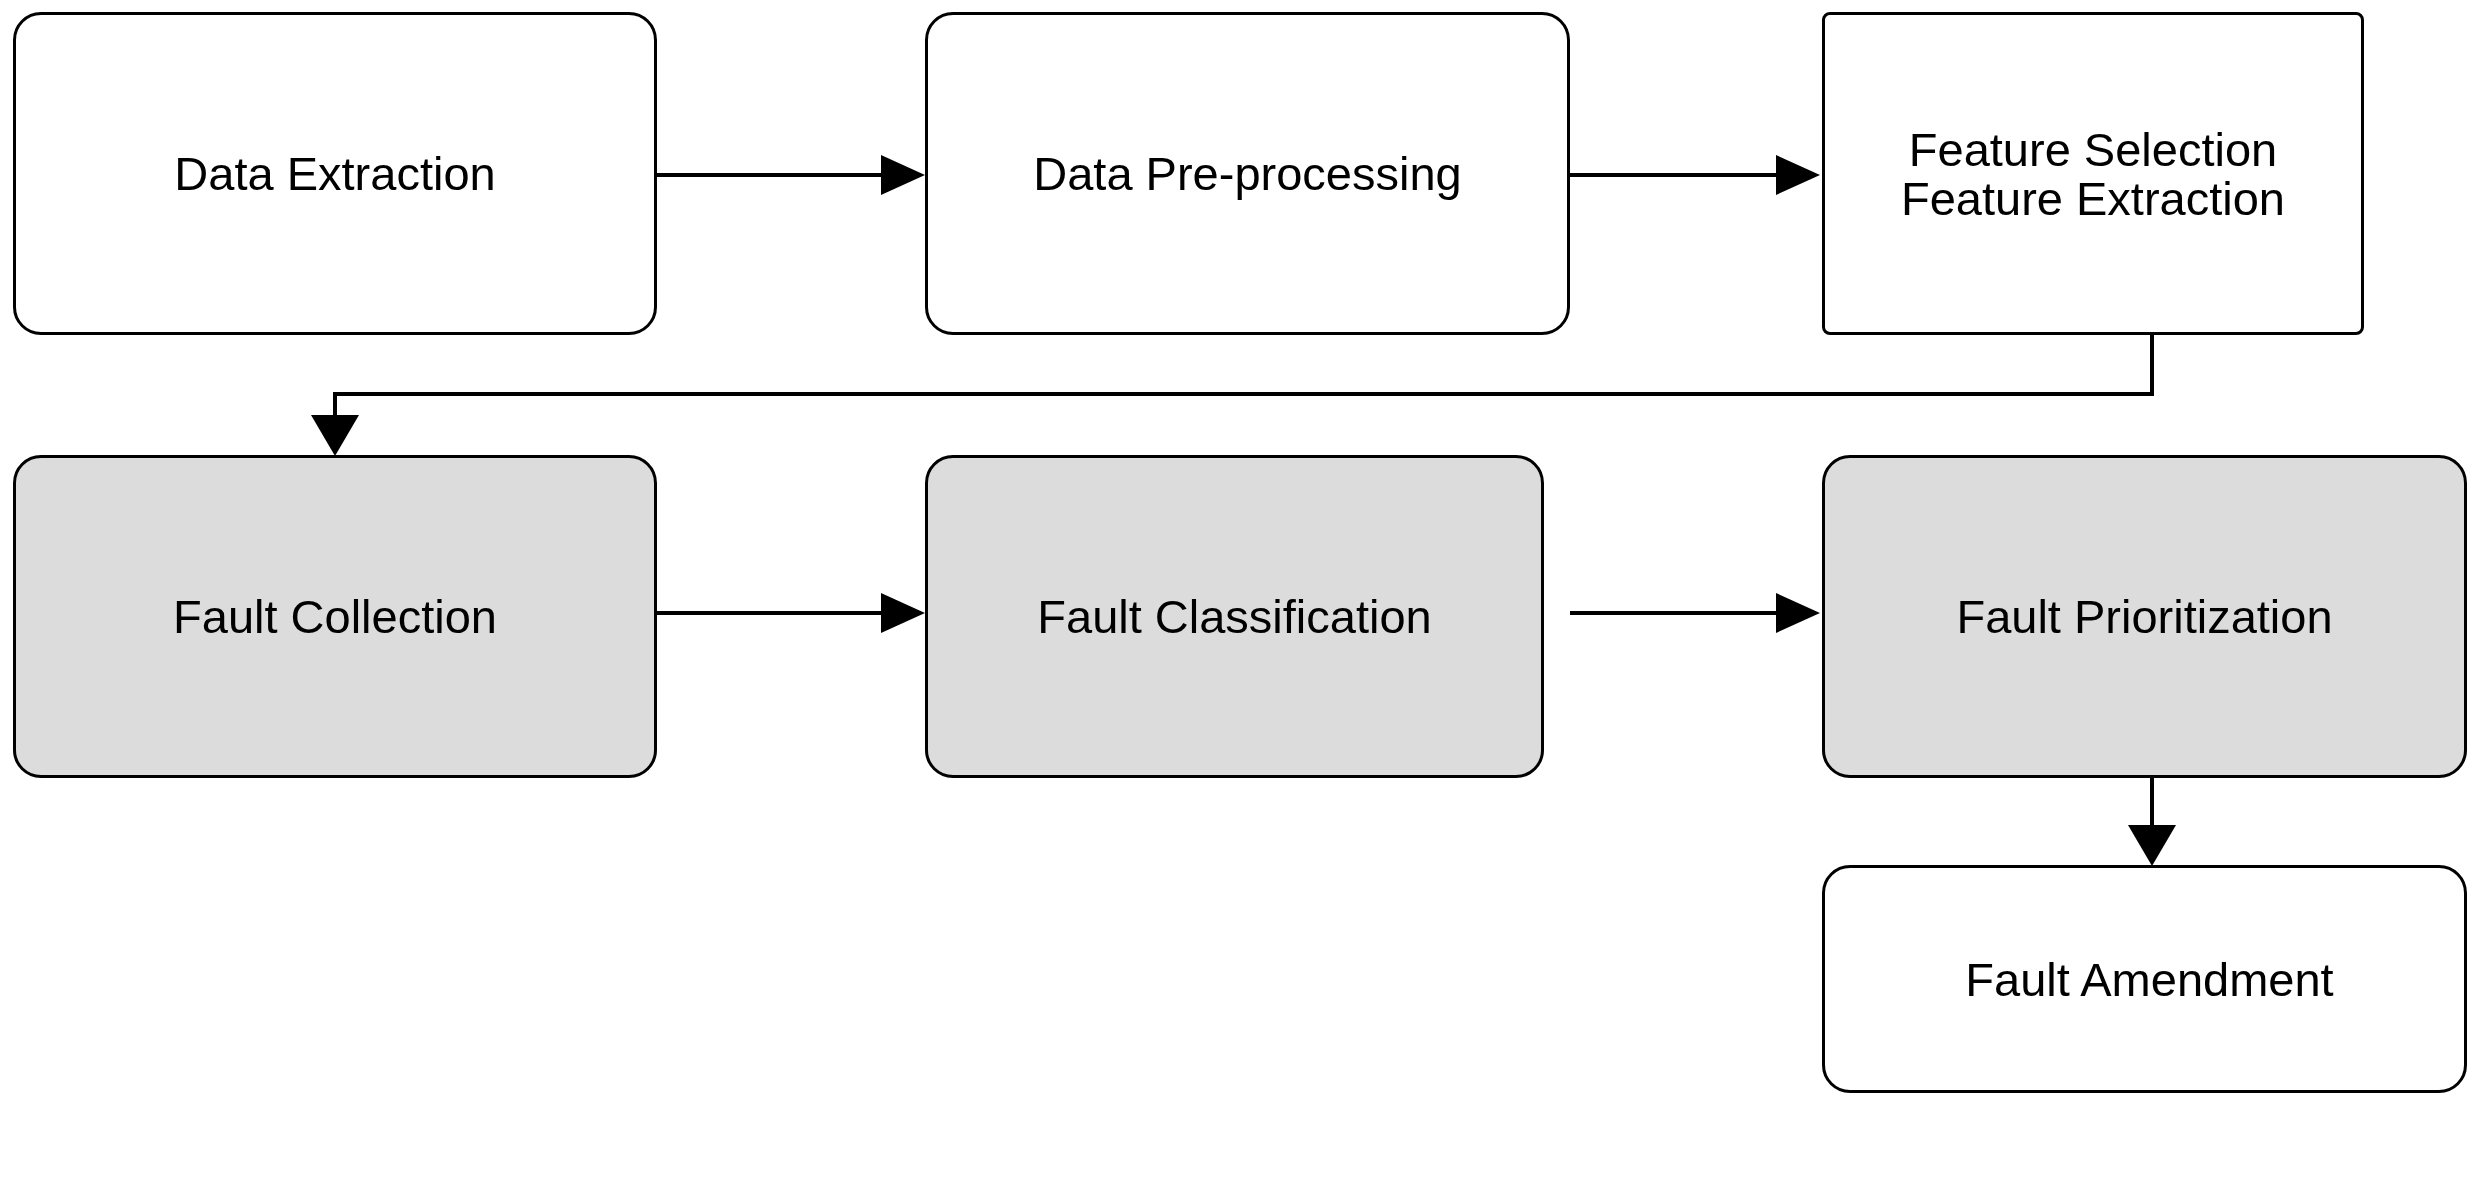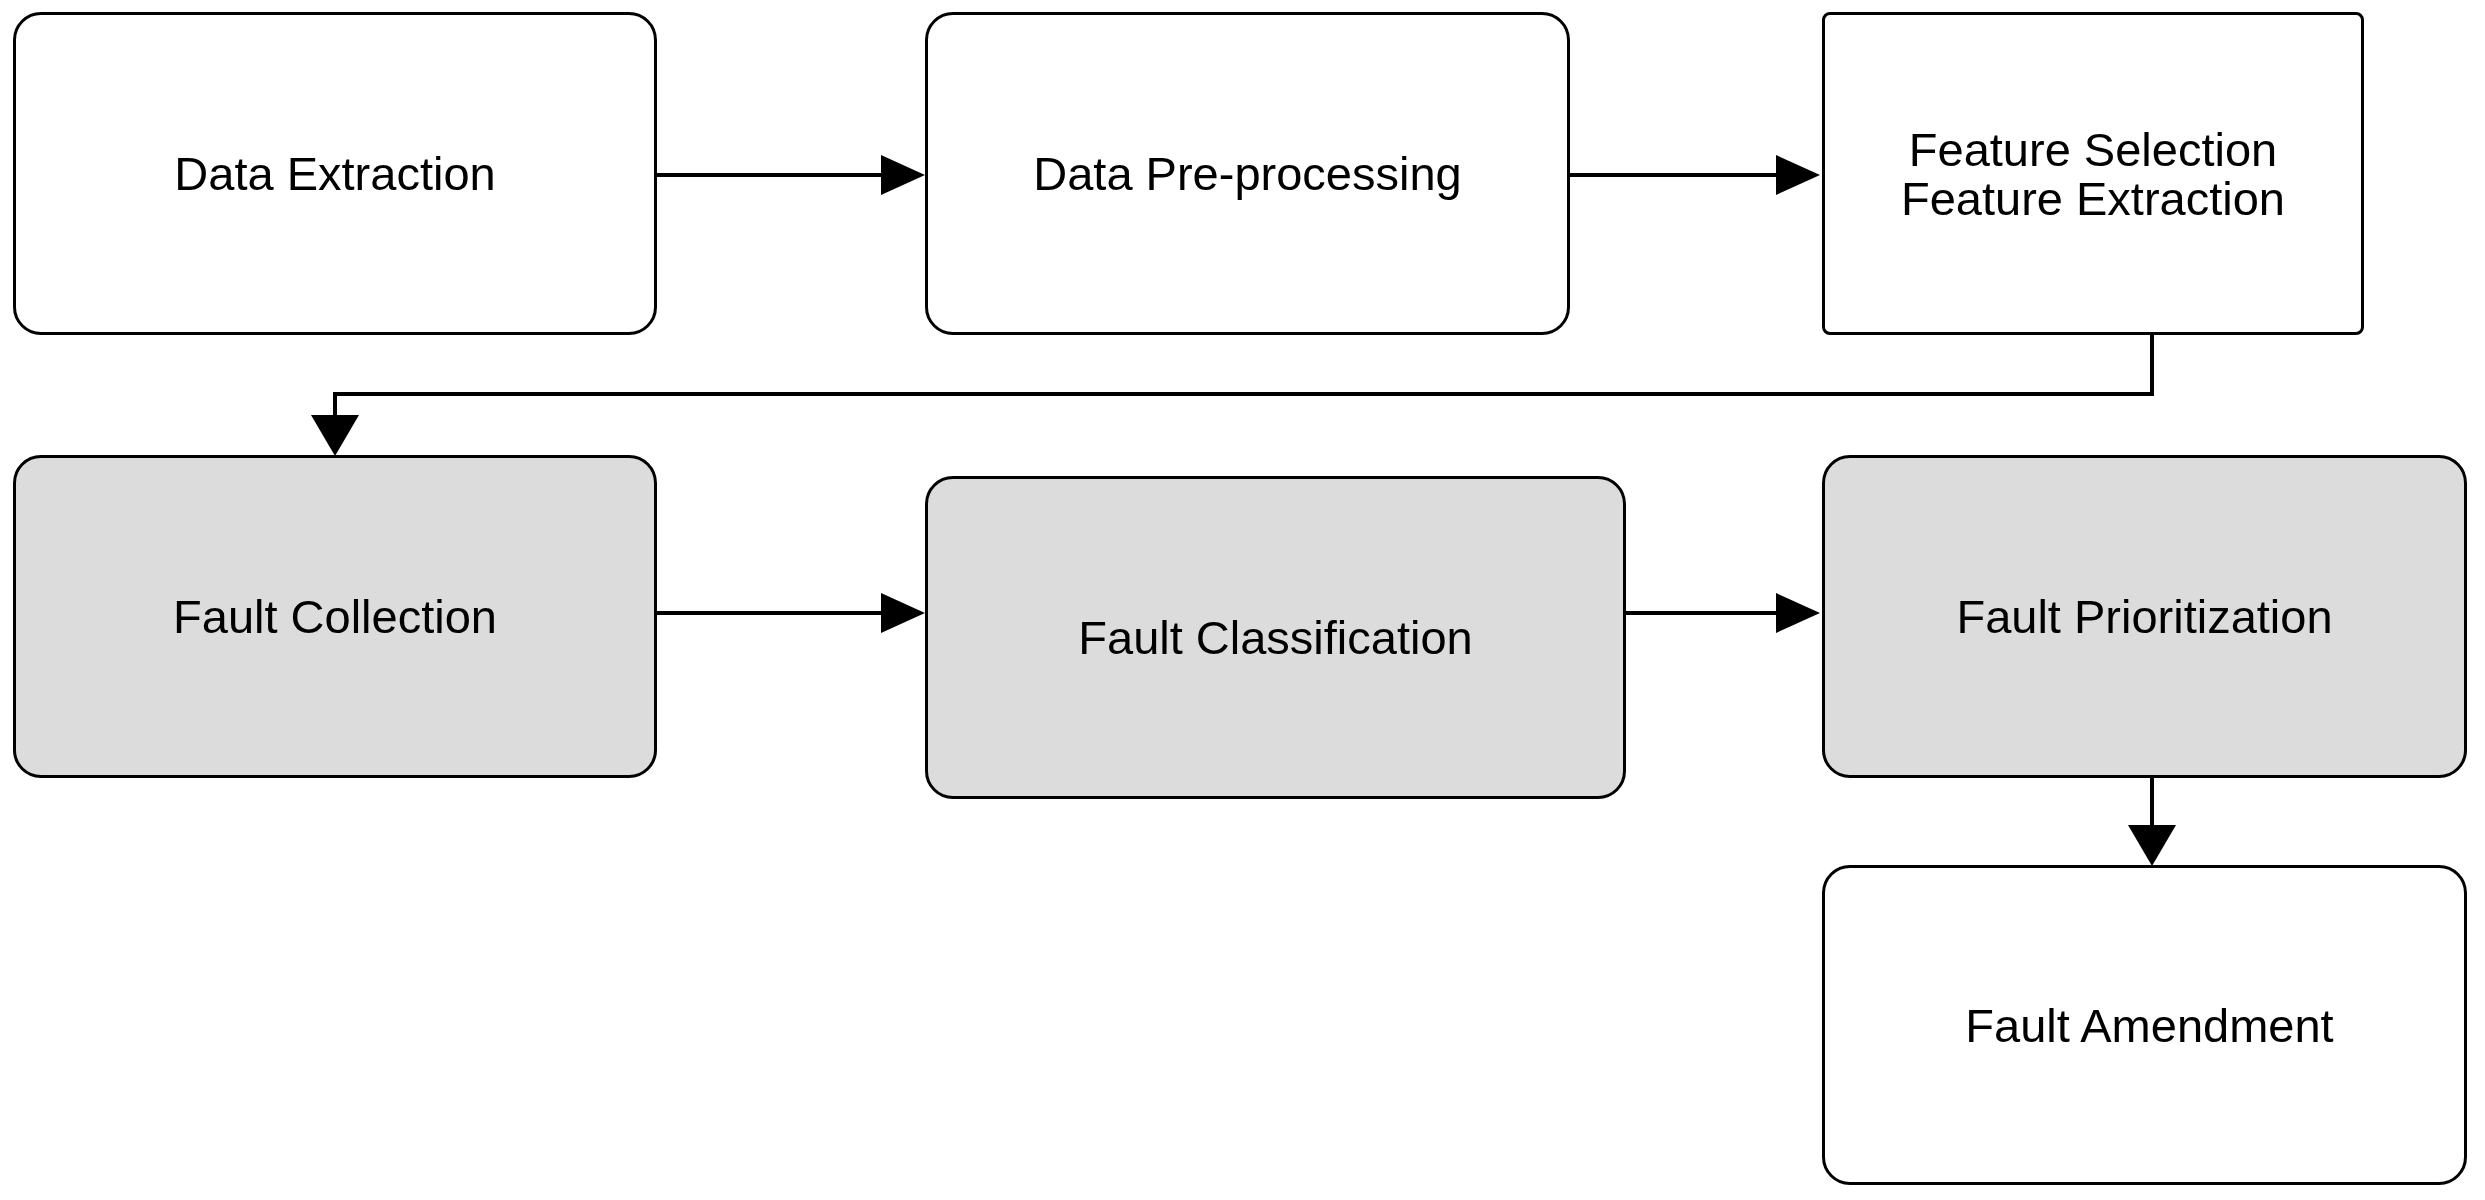--- a/index.html
+++ b/index.html
@@ -111,31 +111,31 @@
       <span class="label-line">Feature Extraction</span>
     </div>
   </div>
 
   <div class="node gray" style="left:13px; top:455px; width:644px; height:323px;">
     <div class="label-wrap">
       <span class="label-line">Fault Collection</span>
     </div>
   </div>
 
-  <div class="node gray" style="left:925px; top:476px; width:701px; height:323px;">
+  <div class="node gray" style="left:925px; top:455px; width:619px; height:323px;">
     <div class="label-wrap">
       <span class="label-line">Fault Classification</span>
     </div>
   </div>
 
   <div class="node gray" style="left:1822px; top:455px; width:645px; height:323px;">
     <div class="label-wrap">
       <span class="label-line">Fault Prioritization</span>
     </div>
   </div>
 
-  <div class="node white" style="left:1822px; top:865px; width:645px; height:320px;padding-left:10px;">
+  <div class="node white" style="left:1822px; top:865px; width:645px; height:228px;padding-left:10px;">
     <div class="label-wrap">
       <span class="label-line">Fault Amendment</span>
     </div>
   </div>
 
 </div>
 
 </body></html>

